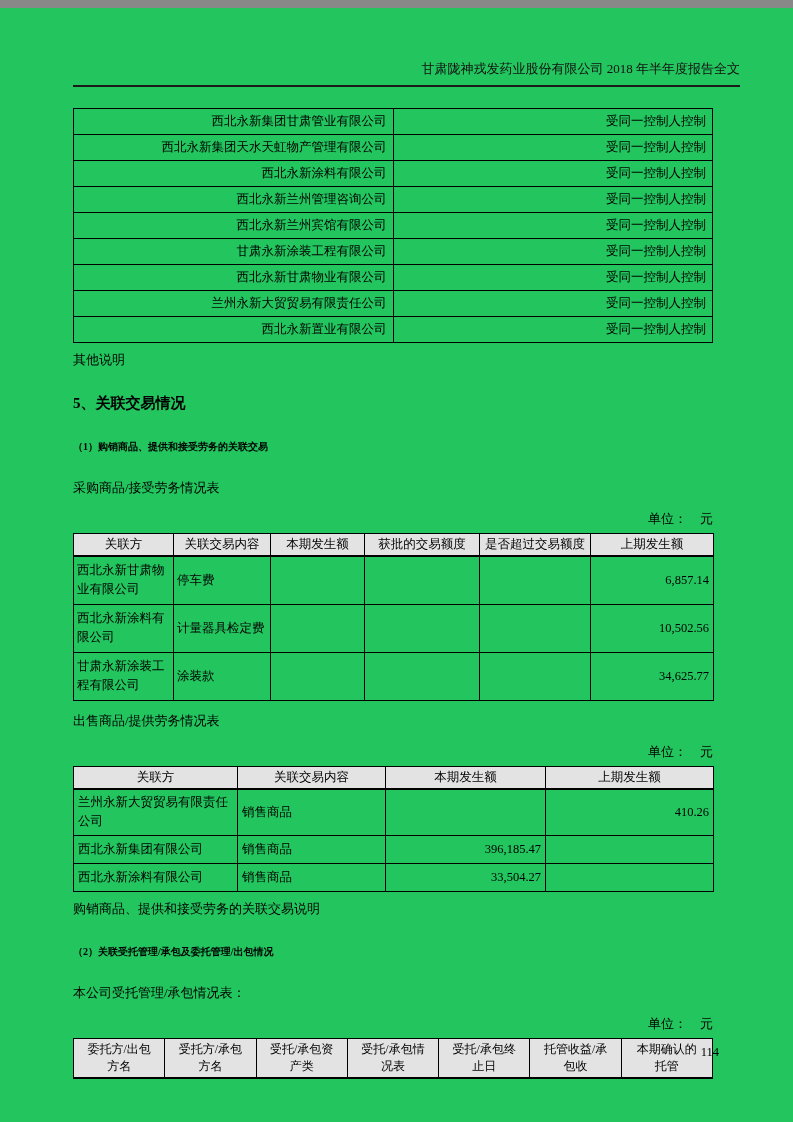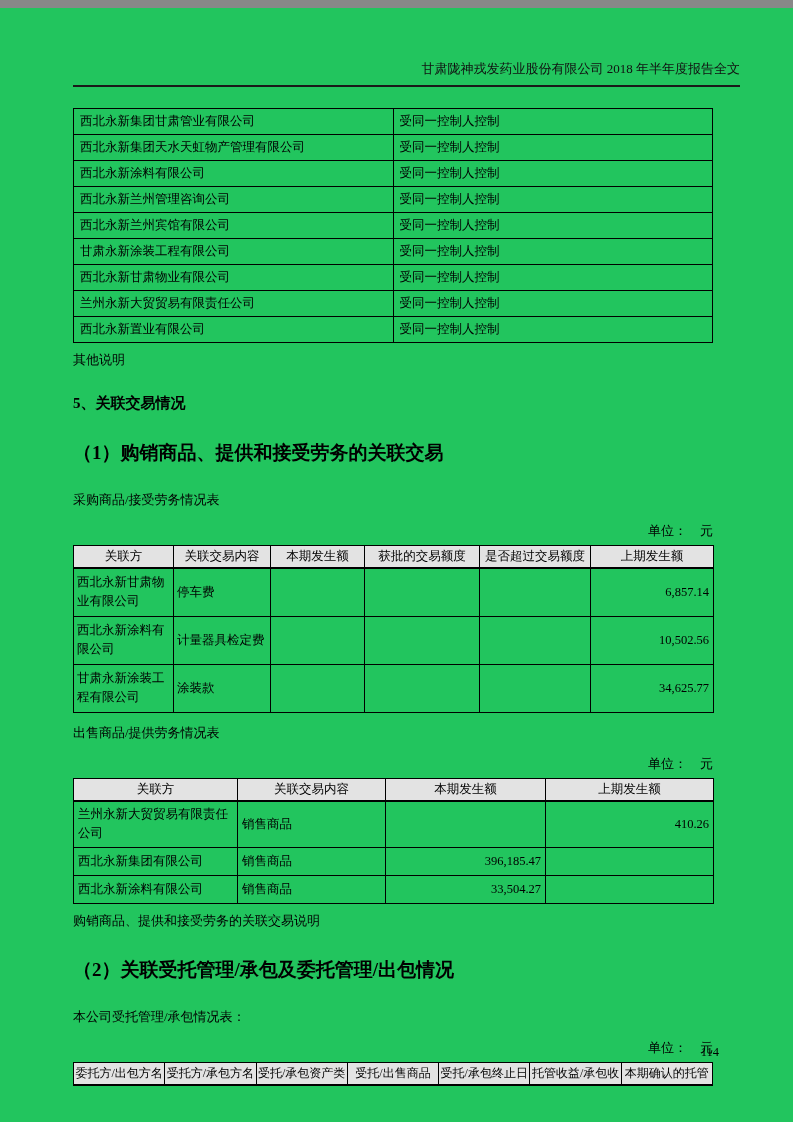--- a/index.html
+++ b/index.html
@@ -18,41 +18,41 @@
 
   .doc-header { padding-top:52px; text-align:right; font-size:13px; color:#111; }
   .header-rule { border:none; border-top:2px solid #1a1a1a; margin-top:7px; }
 
   table { border-collapse:collapse; table-layout:fixed; width:640px; }
   td, th { border:1px solid #000; font-size:12.5px; font-weight:normal; vertical-align:middle; overflow:hidden; }
   thead th { background:#e3e3e3; text-align:center; height:16px; border-bottom:2px solid #000; padding:2px; }
   table { border:1.5px solid #000; }
 
   .t1 { margin-top:21px; }
-  .t1 td { height:26px; padding:1px 6px; text-align:left; }
+  .t1 td { height:26px; padding:1px 6px; text-align:right; }
 
   .note { font-size:13px; margin-top:8px; }
 
   .sec-title  { font-size:15px; font-weight:bold; margin-top:25px; }
-  .sub-title  { font-size:19px; font-weight:bold; margin-top:27px; }
+  .sub-title  { font-size:10px; font-weight:bold; margin-top:27px; }
   .tbl-caption{ font-size:13px; margin-top:25px; }
   .unit-line  { width:640px; text-align:right; font-size:13px; margin-top:13px; }
 
   .t2 { margin-top:5px; }
   .t2 tbody tr { height:48px; }
   .t2 td { padding:2px 3px; line-height:19px; }
   .t2 td.amount, .t3 td.amount { text-align:right; padding-right:4px; }
 
   .t3 { margin-top:5px; }
   .t3 tbody tr.tall { height:47px; }
   .t3 tbody tr.short { height:28px; }
   .t3 td { padding:2px 4px; line-height:19px; }
 
   .t4 { margin-top:5px; }
-  .t4 th { font-size:12px; padding:2px 0; letter-spacing:0; }
+  .t4 th { font-size:12px; padding:2px 12px; letter-spacing:0; }
 
   .page-num { position:absolute; top:1037px; right:74px; font-size:12.5px; }
 </style>
 </head>
 <body>
 
 <div class="page">
   <div class="content">
 
     <div class="doc-header">甘肃陇神戎发药业股份有限公司 2018 年半年度报告全文</div>
@@ -205,21 +205,21 @@
 
     <div class="tbl-caption">本公司受托管理/承包情况表：</div>
     <div class="unit-line">单位：　元</div>
 
     <table class="t4">
       <thead>
         <tr>
           <th>委托方/出包方名</th>
           <th>受托方/承包方名</th>
           <th>受托/承包资产类</th>
-          <th>受托/出售商品</th>
+          <th>受托/承包情况表</th>
           <th>受托/承包终止日</th>
           <th>托管收益/承包收</th>
           <th>本期确认的托管</th>
         </tr>
       </thead>
     </table>
 
   </div>
 
   <div class="page-num">114</div>

